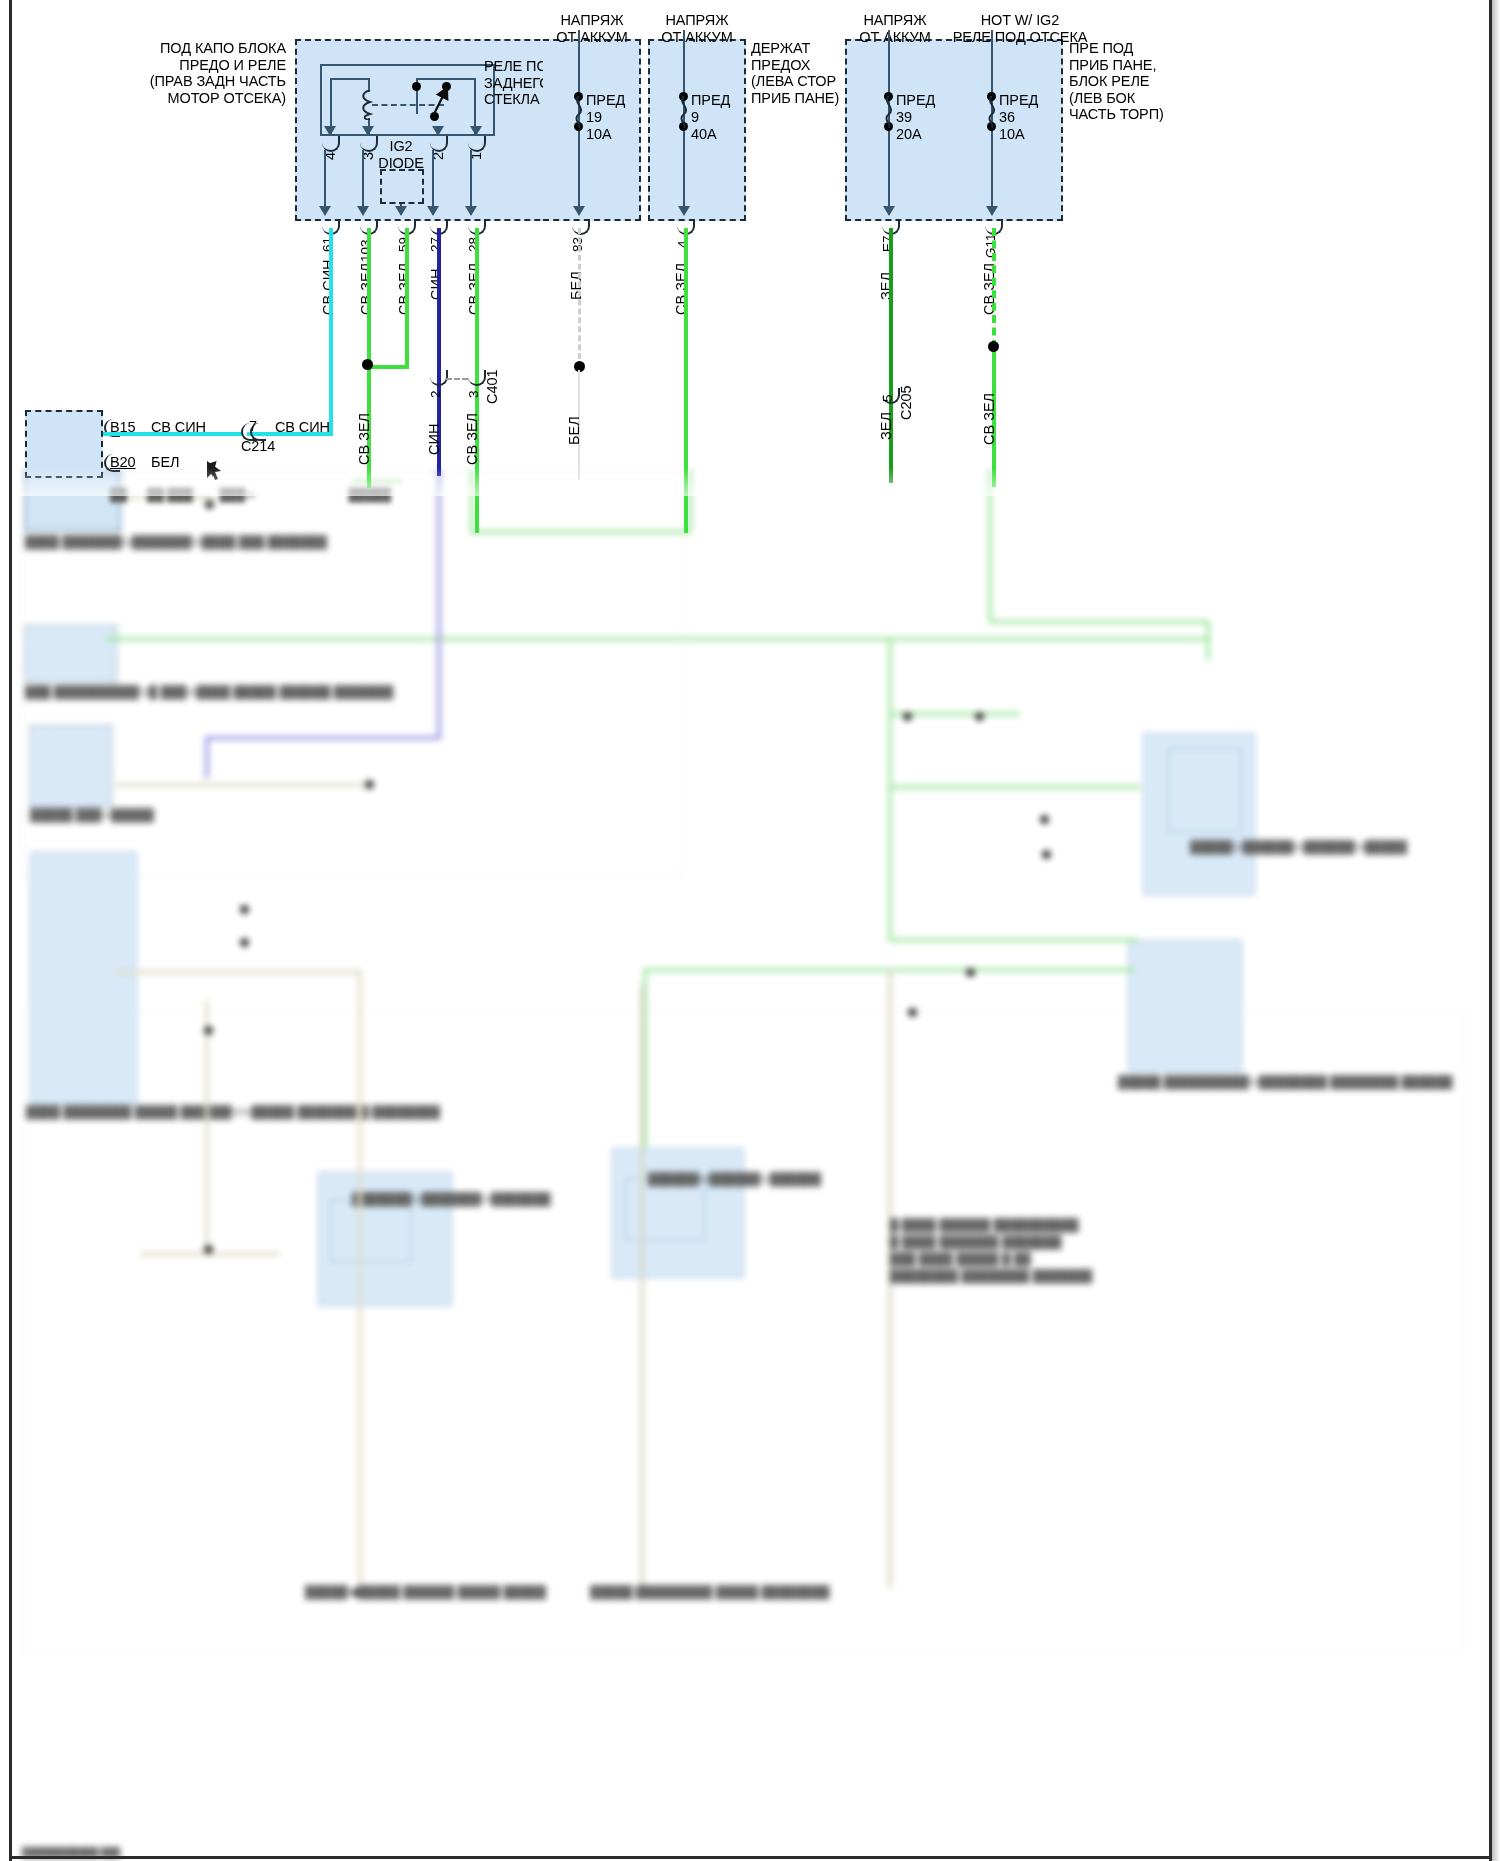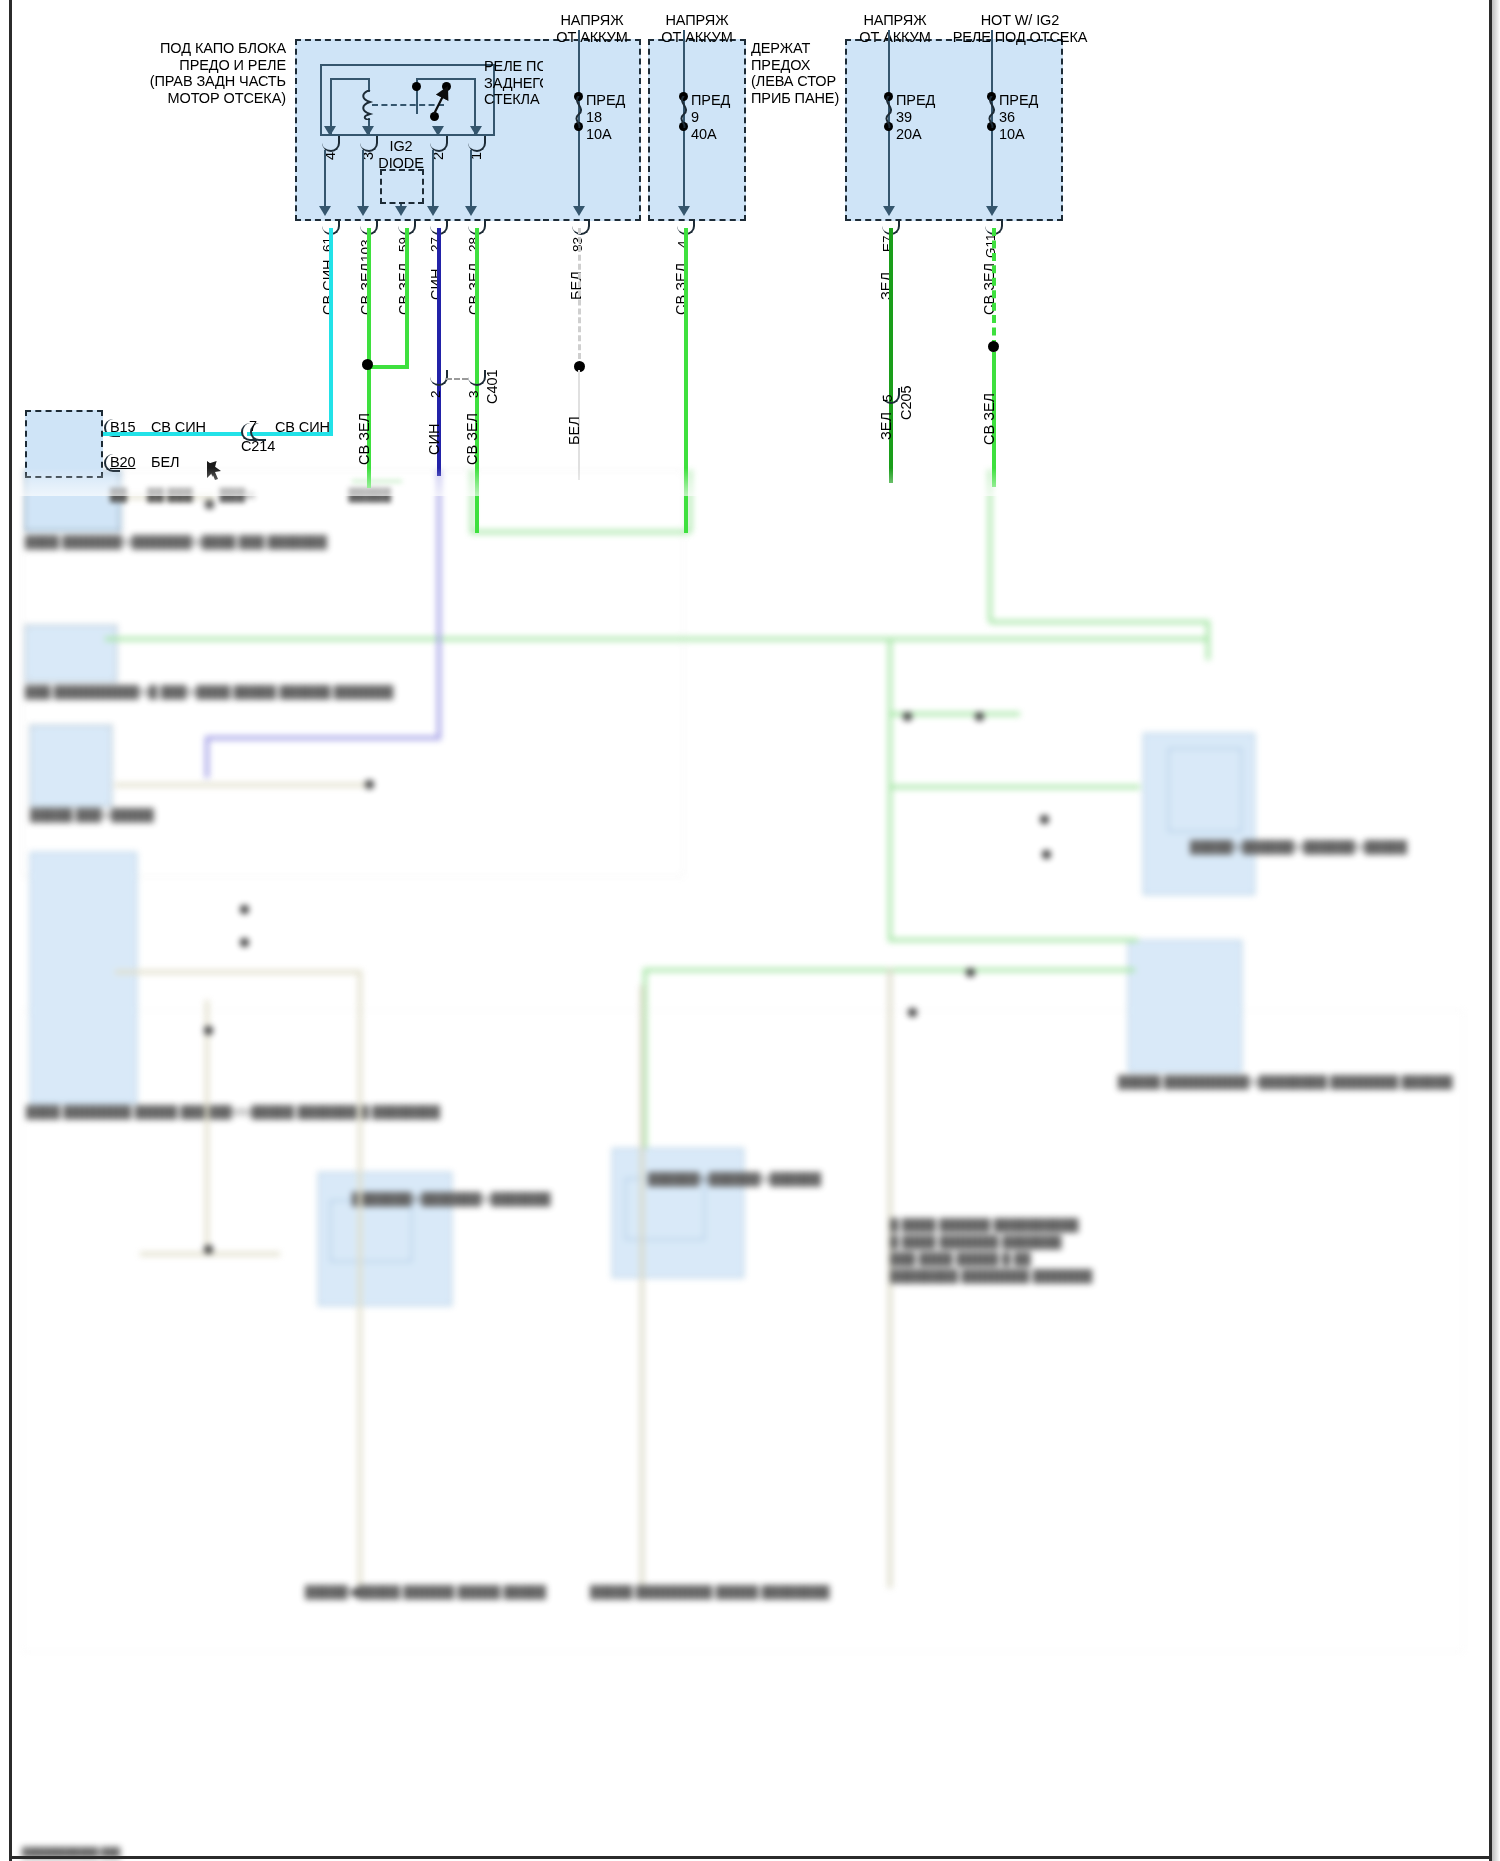--- a/index.html
+++ b/index.html
@@ -228,21 +228,21 @@
   <div class="box" style="left:543px;top:39px;width:98px;height:182px;border-left:none;"></div>
   <div class="lbl c" style="left:522px;top:12px;width:140px;">НАПРЯЖ
 ОТ АККУМ</div>
   <div class="w" style="left:578px;top:30px;width:2px;height:180px;background:#35566e;"></div>
   <div class="dot sm" style="left:574px;top:92px;"></div>
   <div class="dot sm" style="left:574px;top:122px;"></div>
   <svg width="16" height="32" style="position:absolute;left:572px;top:96px;">
     <path d="M7 0 C0 6 14 12 7 18 C0 24 10 28 7 32" fill="none" stroke="#1d2b36" stroke-width="2"></path>
   </svg>
   <div class="lbl" style="left:586px;top:92px;">ПРЕД</div>
-  <div class="lbl" style="left:586px;top:109px;">18</div>
+  <div class="lbl" style="left:586px;top:109px;">19</div>
   <div class="lbl" style="left:586px;top:126px;">10A</div>
   <div class="arrow" style="left:573px;top:206px;"></div>
 
   <div class="box" style="left:648px;top:39px;width:98px;height:182px;"></div>
   <div class="lbl c" style="left:627px;top:12px;width:140px;">НАПРЯЖ
 ОТ АККУМ</div>
   <div class="lbl" style="left:751px;top:40px;width:130px;">ДЕРЖАТ
 ПРЕДОХ
 (ЛЕВА СТОР
 ПРИБ ПАНЕ)</div>
@@ -255,20 +255,25 @@
   <div class="lbl" style="left:691px;top:92px;">ПРЕД</div>
   <div class="lbl" style="left:691px;top:109px;">9</div>
   <div class="lbl" style="left:691px;top:126px;">40A</div>
   <div class="arrow" style="left:678px;top:206px;"></div>
 
   <div class="box" style="left:845px;top:39px;width:218px;height:182px;"></div>
   <div class="lbl c" style="left:825px;top:12px;width:140px;">НАПРЯЖ
 ОТ АККУМ</div>
   <div class="lbl c" style="left:920px;top:12px;width:200px;">HOT W/ IG2
 РЕЛЕ ПОД ОТСЕКА</div>
+  <div class="lbl" style="left:1069px;top:40px;width:150px;">ПРЕ ПОД
+ПРИБ ПАНЕ,
+БЛОК РЕЛЕ
+(ЛЕВ БОК
+ЧАСТЬ ТОРП)</div>
 
   <div class="w" style="left:888px;top:30px;width:2px;height:180px;background:#35566e;"></div>
   <div class="dot sm" style="left:884px;top:92px;"></div>
   <div class="dot sm" style="left:884px;top:122px;"></div>
   <svg width="16" height="32" style="position:absolute;left:882px;top:96px;">
     <path d="M7 0 C0 6 14 12 7 18 C0 24 10 28 7 32" fill="none" stroke="#1d2b36" stroke-width="2"></path>
   </svg>
   <div class="lbl" style="left:896px;top:92px;">ПРЕД</div>
   <div class="lbl" style="left:896px;top:109px;">39</div>
   <div class="lbl" style="left:896px;top:126px;">20A</div>

